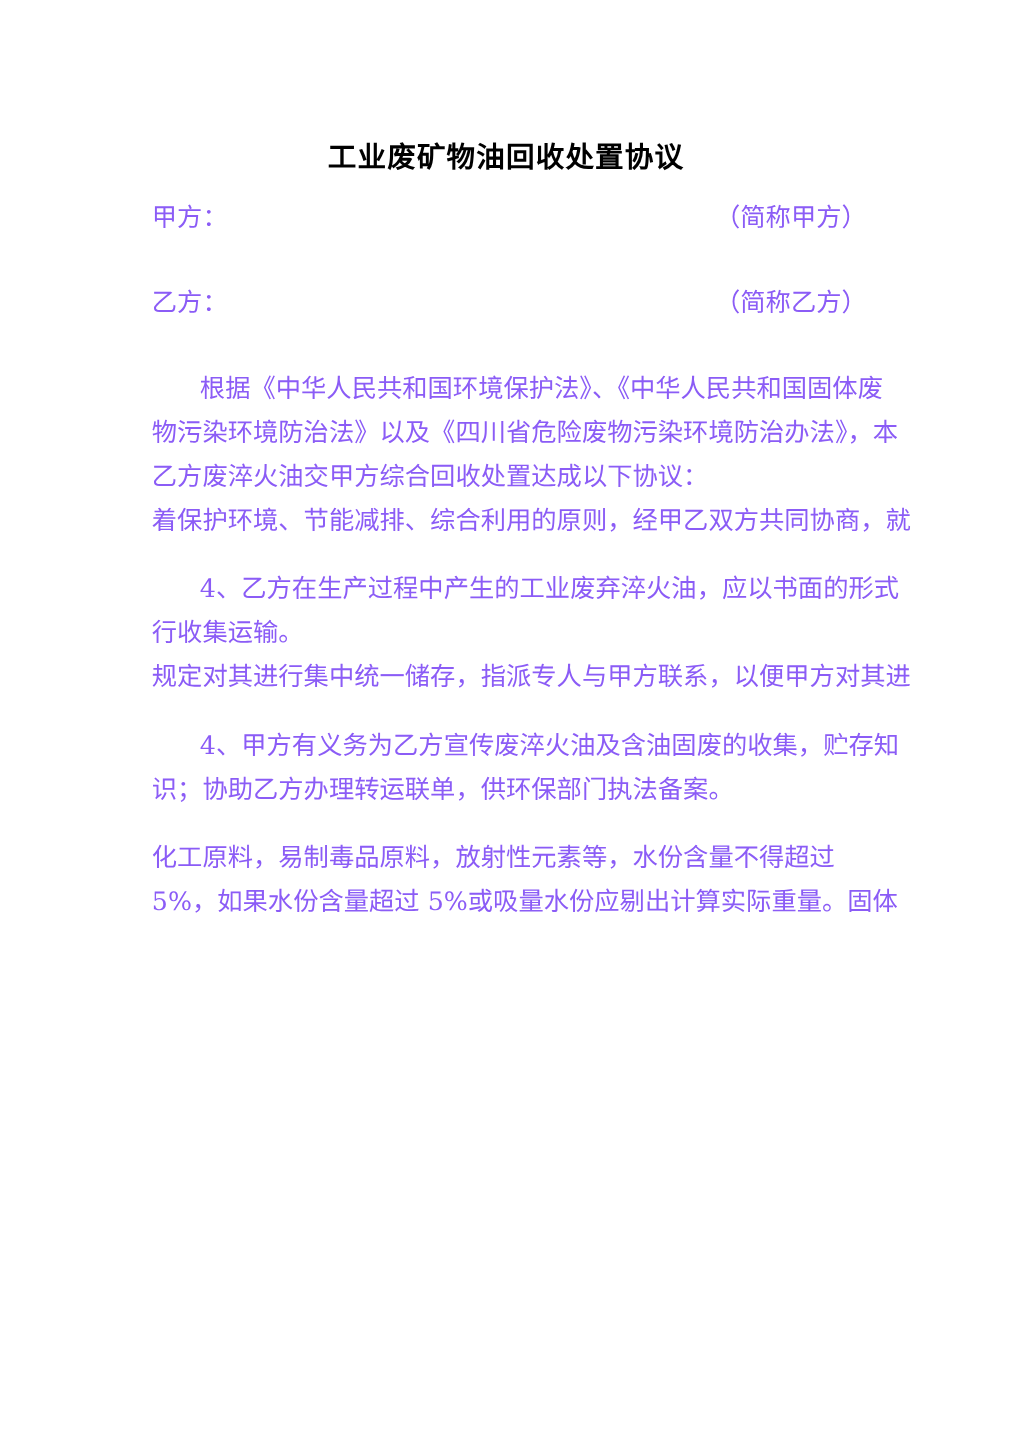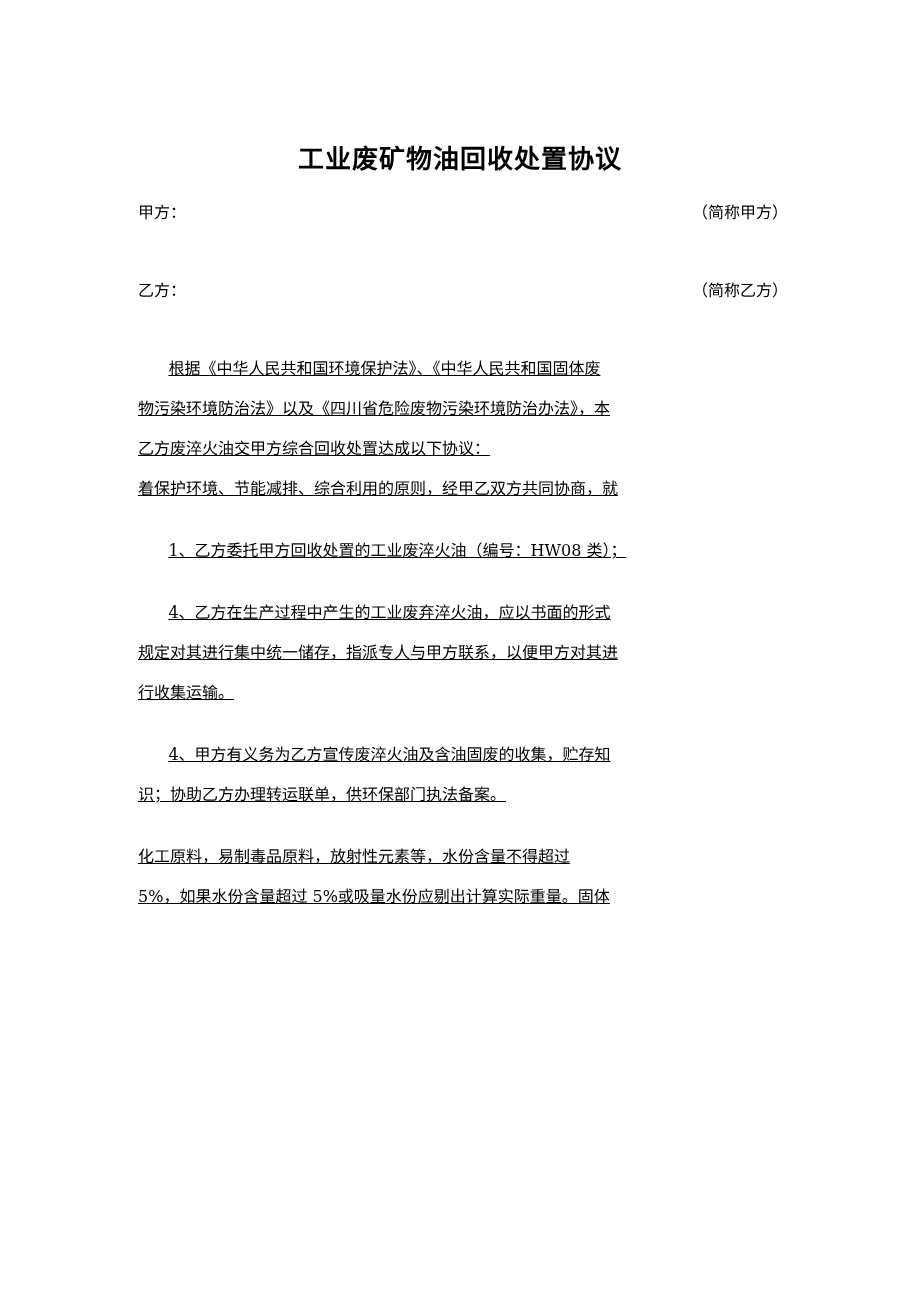--- a/index.html
+++ b/index.html
@@ -6,21 +6,21 @@
   html, body {
     margin: 0;
     padding: 0;
     background: #ffffff;
   }
 
   .page {
     position: relative;
     width: 920px;
     height: 941px;
-    margin: 15px auto;
+    margin: 0 auto;
     background: #ffffff;
     overflow: hidden;
     color: #000000;
     -webkit-font-smoothing: antialiased;
   }
 
   
   .doc-title {
     position: absolute;
     top: 108px;
@@ -35,44 +35,43 @@
     white-space: nowrap;
   }
 
   
   .body-col {
     position: absolute;
     left: 138px;
     top: 178px;
     width: 650px;
     font-family: "DejaVu Serif", "Liberation Serif", serif;
-    font-size: 16px;
+    font-size: 23px;
     line-height: 40px;
-    color: #000000;
+    color: #8b5cf6;
   }
 
   
   .party-row {
     display: flex;
     justify-content: space-between;
     align-items: baseline;
     width: 650px;
     height: 40px;
     margin-bottom: 38px;
   }
   .party-row .party-label { white-space: nowrap; }
   .party-row .party-alias { white-space: nowrap; text-align: center; }
 
   
   .line {
     display: block;
     white-space: pre;
     height: 40px;
     line-height: 40px;
-    text-decoration: underline;
   }
   .line.indent { text-indent: 1.9em; }
   .line.indent-sm { text-indent: 1.3em; }
   .block { margin-bottom: 16px; }
   .block-gap-lg { margin-bottom: 22px; }
 </style>
 </head>
 <body>
 
 <div class="page">
@@ -91,28 +90,25 @@
       <span class="party-alias">（简称乙方）</span>
     </div>
 
     <div class="block block-gap-lg">
       <span class="line indent">根据《中华人民共和国环境保护法》、《中华人民共和国固体废</span>
       <span class="line">物污染环境防治法》以及《四川省危险废物污染环境防治办法》，本</span>
       <span class="line">乙方废淬火油交甲方综合回收处置达成以下协议：</span>
       <span class="line">着保护环境、节能减排、综合利用的原则，经甲乙双方共同协商，就</span>
     </div>
 
-    <div class="block block-gap-lg">
-      <span class="line indent">1、乙方委托甲方回收处置的工业废淬火油（编号：HW08 类）；</span>
-    </div>
 
     <div class="block block-gap-lg">
       <span class="line indent">4、乙方在生产过程中产生的工业废弃淬火油，应以书面的形式</span>
+      <span class="line">行收集运输。</span>
       <span class="line">规定对其进行集中统一储存，指派专人与甲方联系，以便甲方对其进</span>
-      <span class="line">行收集运输。</span>
     </div>
 
 
     <div class="block block-gap-lg">
       <span class="line indent">4、甲方有义务为乙方宣传废淬火油及含油固废的收集，贮存知</span>
       <span class="line">识；协助乙方办理转运联单，供环保部门执法备案。</span>
     </div>
 
     <div class="block">
       <span class="line">化工原料，易制毒品原料，放射性元素等，水份含量不得超过</span>

